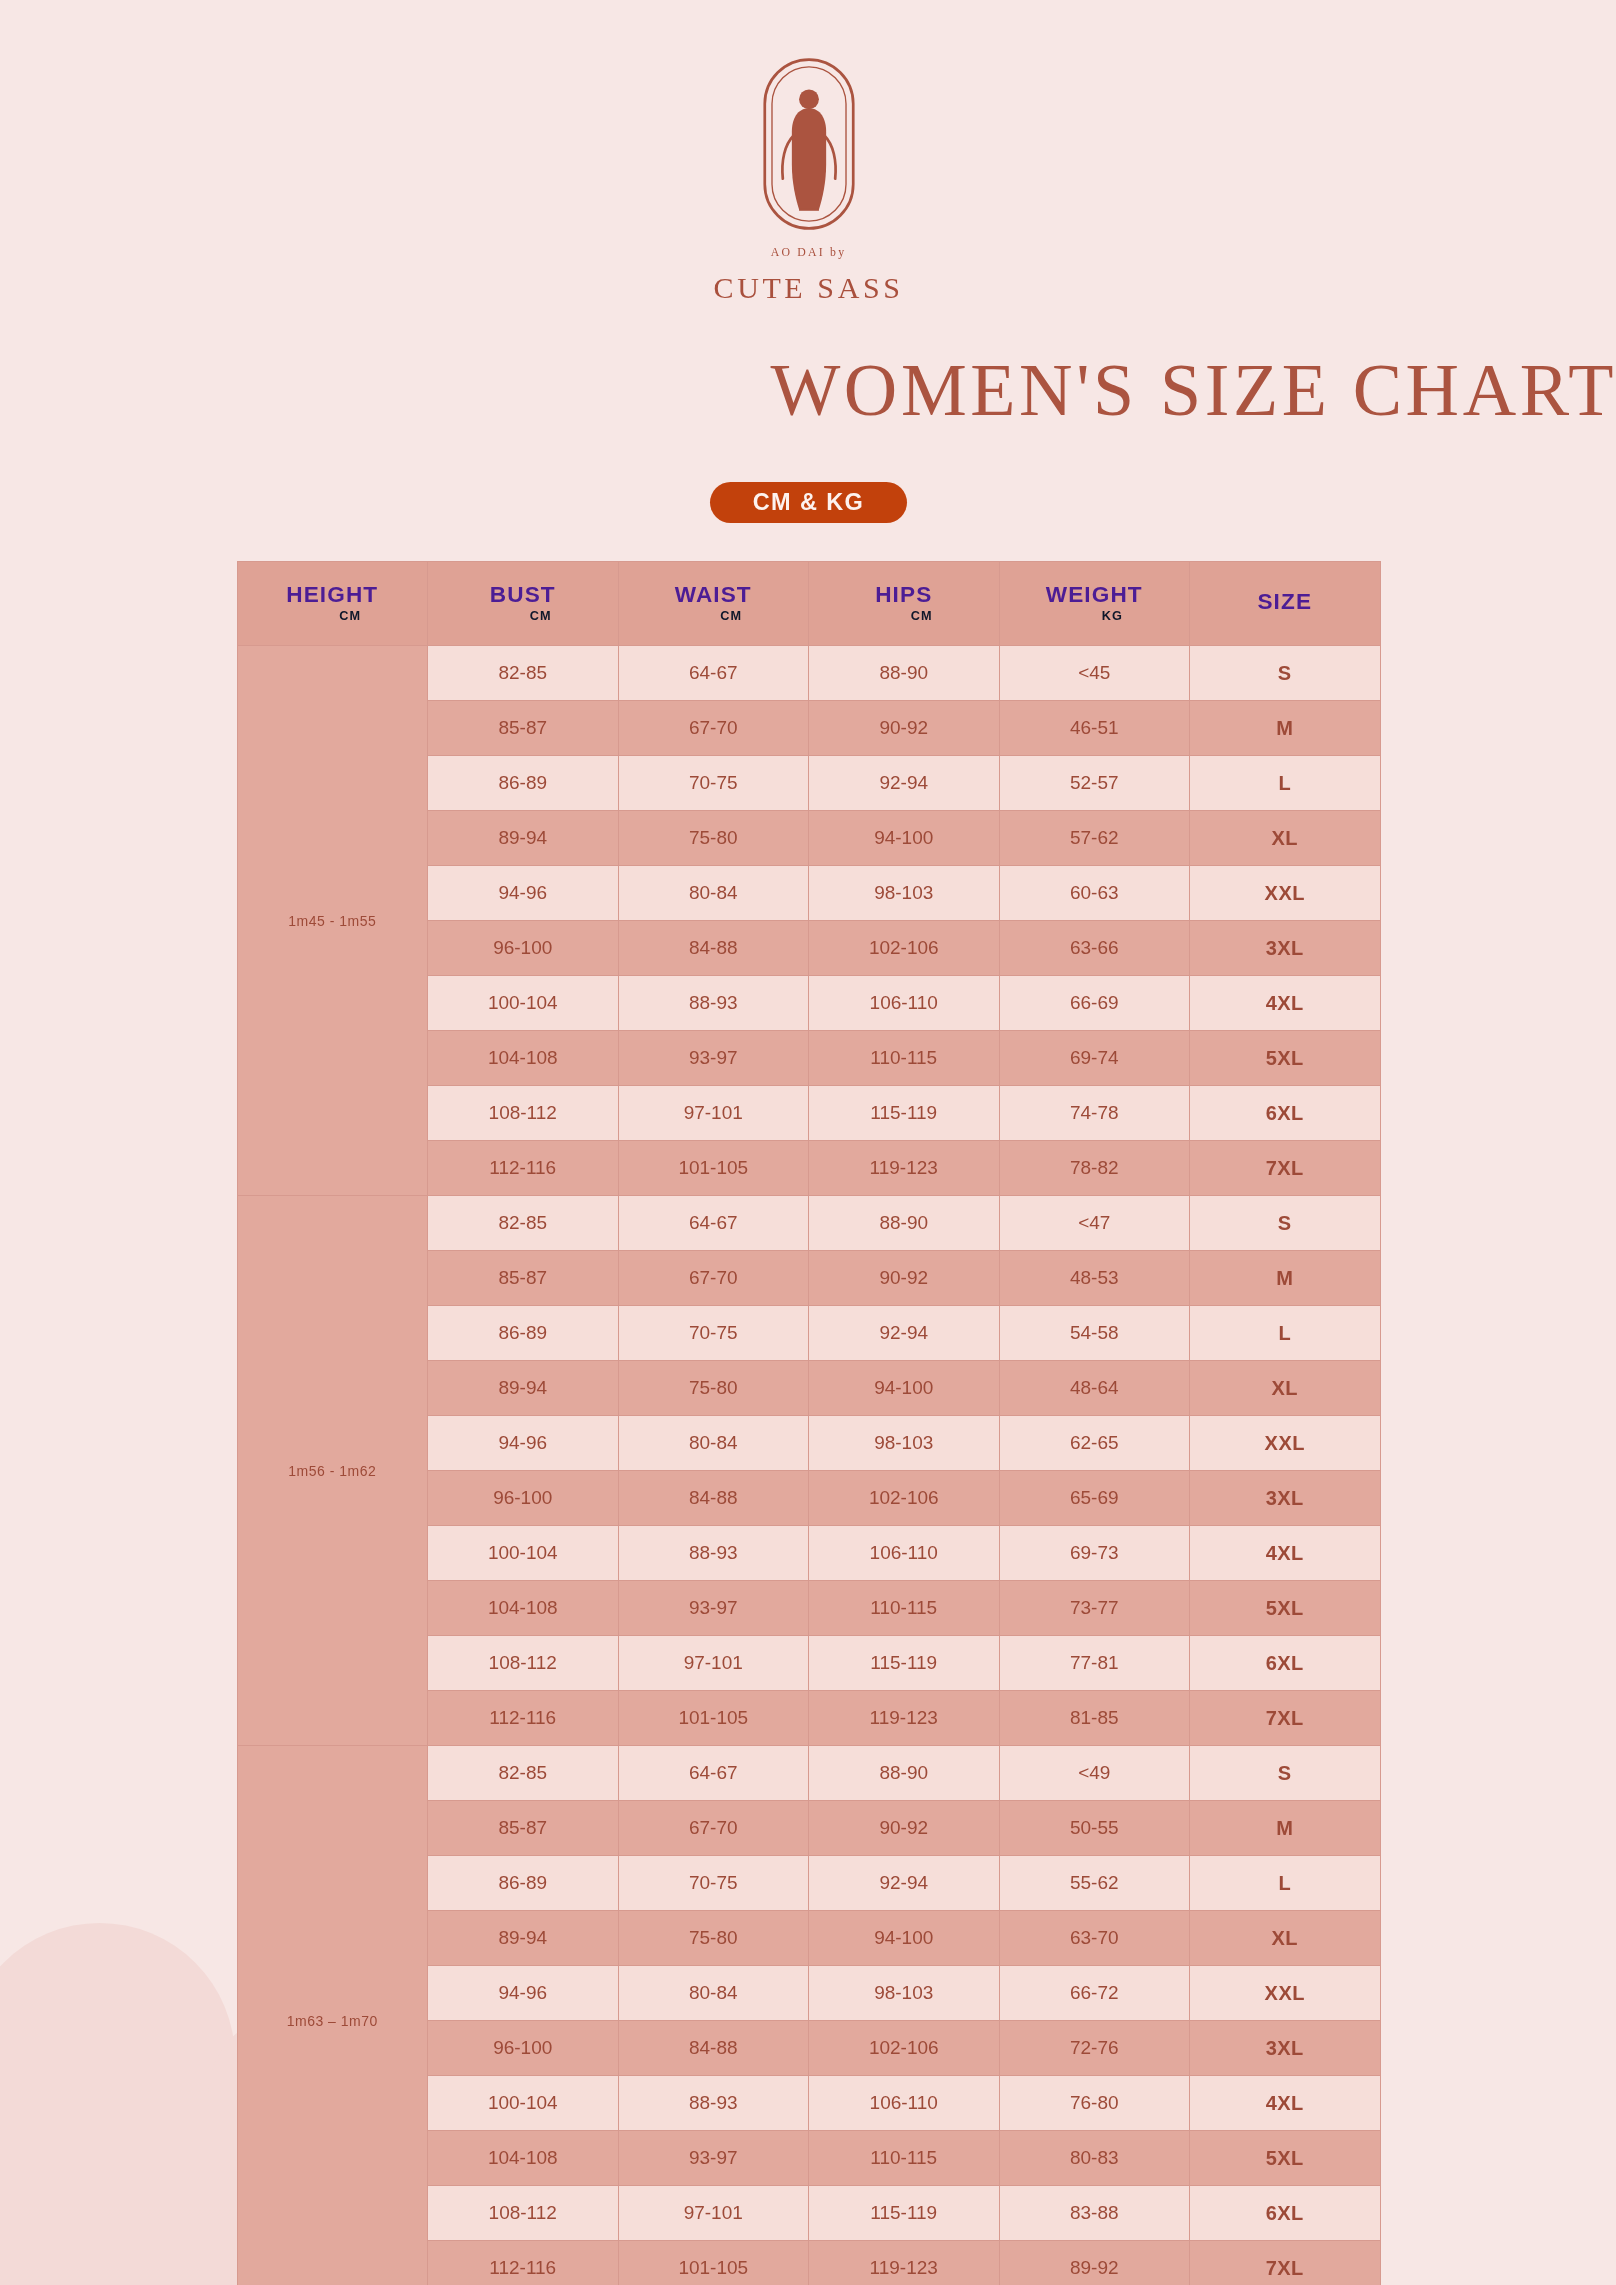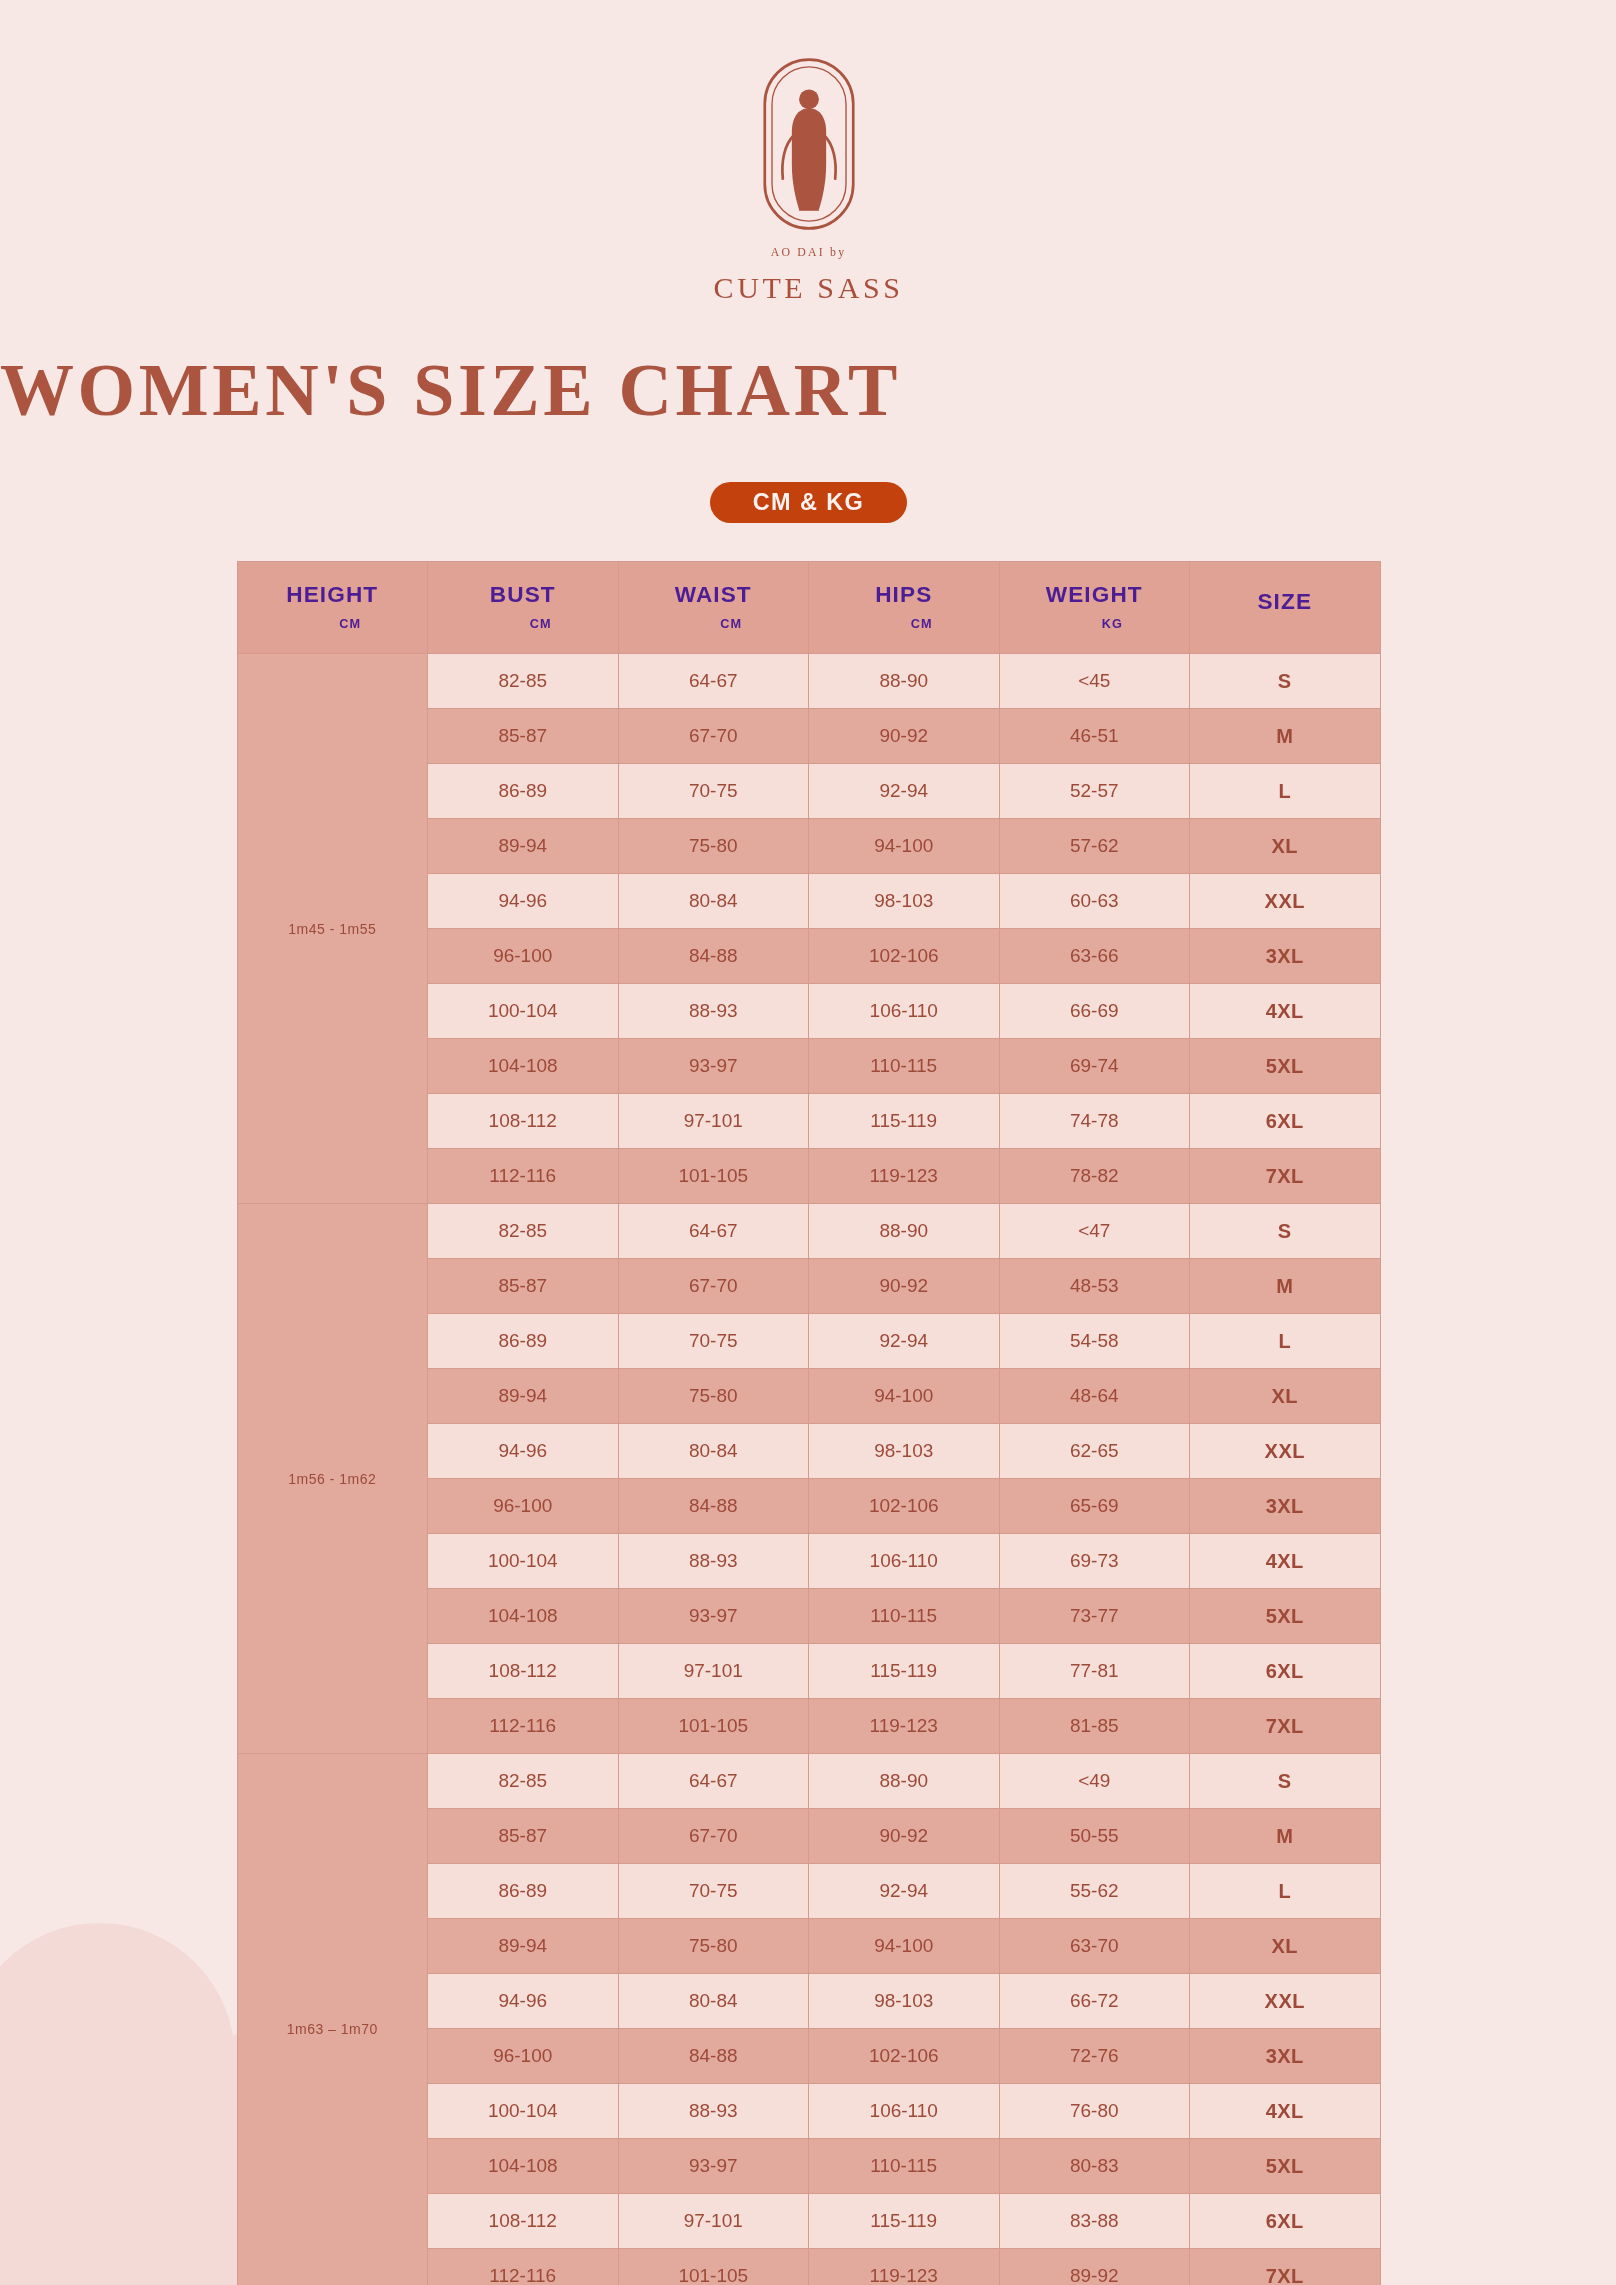--- a/index.html
+++ b/index.html
@@ -83,26 +83,26 @@
     margin-top: 11px;
     font-family: "Liberation Serif", serif;
     font-size: 30px;
     letter-spacing: 3.6px;
     color: #a9503d;
   }
 
   
   .title {
     margin-top: 43px;
-    text-align: left;
+    text-align: right;
     font-family: "Liberation Serif", serif;
     font-size: 74px;
     letter-spacing: 3.6px;
     color: #ab5440;
-    font-weight: 700;
+    font-weight: 400;
   }
   .unit-pill-wrap {
     text-align: center;
     margin-top: 25px;
   }
   .unit-pill {
     display: inline-block;
     background: #c2410c;
     color: #fdf2ef;
     font-size: 23.5px;
@@ -137,22 +137,22 @@
   .th-main {
     display: block;
     font-size: 22.6px;
     letter-spacing: 1.1px;
     color: #4c1d95;
   }
   .th-unit {
     display: block;
     font-size: 12.7px;
     letter-spacing: 1.1px;
-    margin-top: 9px;
-    color: #4c1d95;
+    margin-top: 1px;
+    color: #0f172a;
     font-weight: bold;
     padding-left: 36px;
   }
   td {
     height: 52px;
     font-size: 19px;
   }
   tr.row-light td {
     background: #f6ded9;
   }

